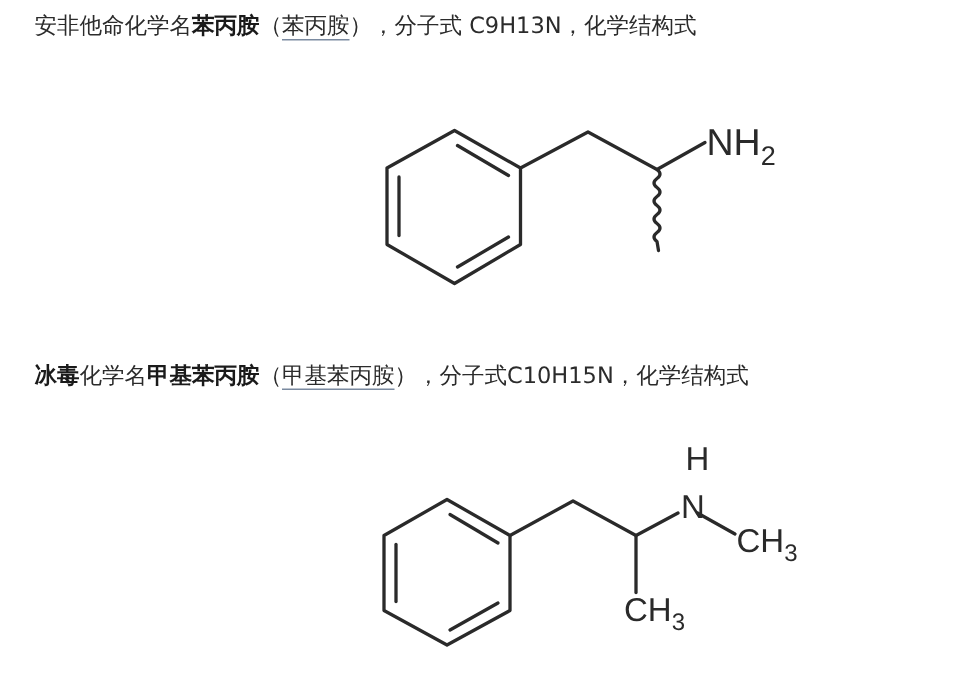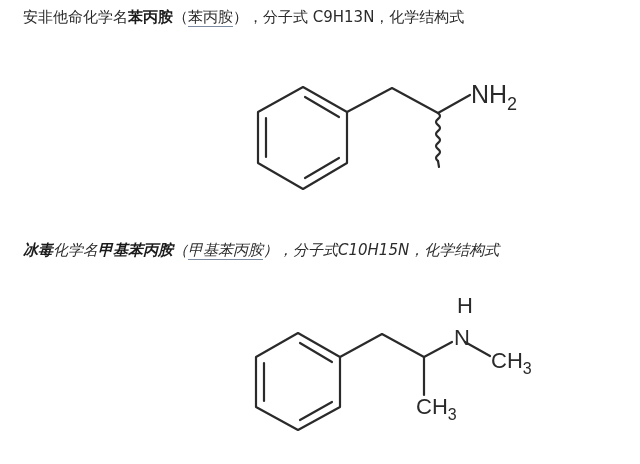--- a/index.html
+++ b/index.html
@@ -2,21 +2,21 @@
 <html><head>
 <meta charset="utf-8">
 <style>
   html, body { margin:0; padding:0; }
   body { width:640px; height:464px; background:#ffffff; position:relative; overflow:hidden;
          font-family:"DejaVu Sans","Liberation Sans",sans-serif; color:#222222; }
   .line { position:absolute; left:6px; font-size:15px; line-height:20px; white-space:nowrap; color:#2b2b2b;margin-left:17px; }
   .line b { font-weight:bold; color:#1a1a1a; }
   .ul { border-bottom:1px solid #7a8aa0; }
   #line1 { top:7px; }
-  #line2 { top:240px;font-style:italic; }
+  #line2 { top:240px; }
   svg { position:absolute; left:0; top:0; }
   .bond { stroke:#2a2a2a; stroke-width:2.2; fill:none; stroke-linecap:round; stroke-linejoin:round; }
   .atom { font-family:"Liberation Sans","DejaVu Sans",sans-serif; fill:#2a2a2a; }
 </style>
 </head>
 <body>
 
 <div class="line" id="line1">
   <span>安非他命化学名</span><b>苯丙胺</b><span>（</span><span class="ul">苯丙胺</span><span>）</span><span>，分子式 C9H13N，化学结构式</span>
 </div>

